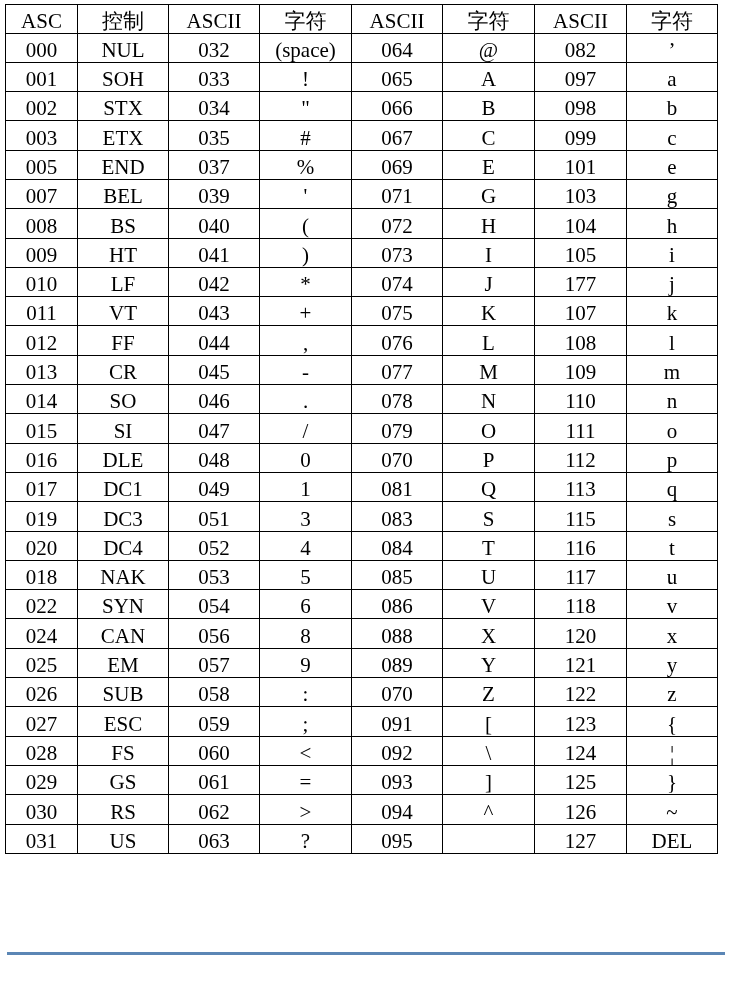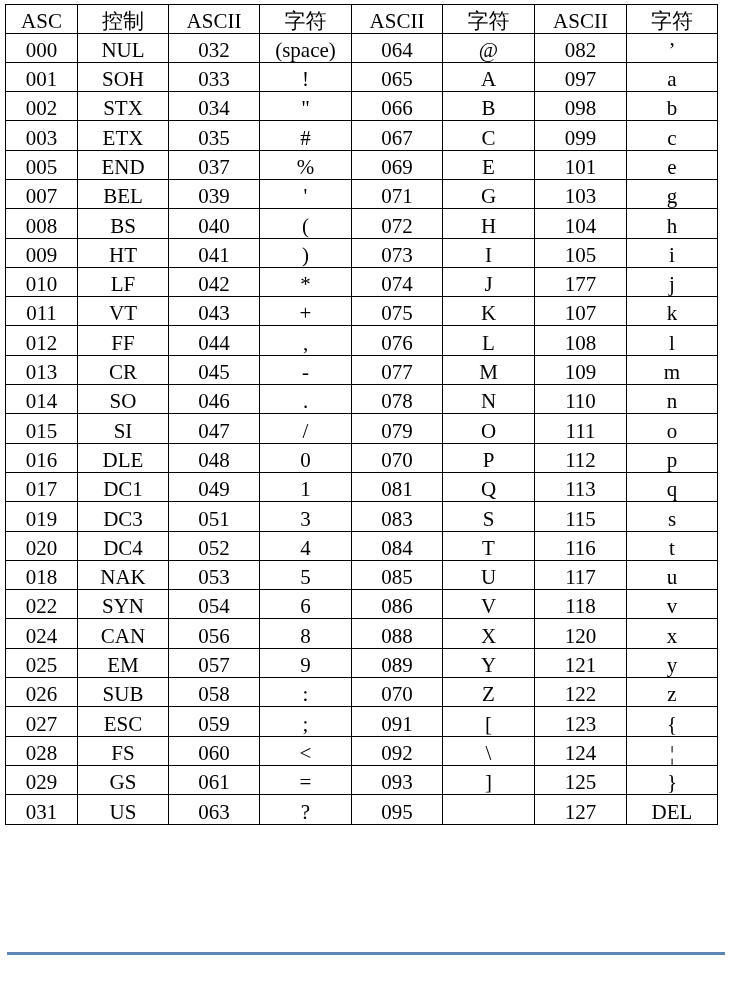--- a/index.html
+++ b/index.html
@@ -312,20 +312,30 @@
         <td>029</td>
         <td>GS</td>
         <td>061</td>
         <td>=</td>
         <td>093</td>
         <td>]</td>
         <td>125</td>
         <td>}</td>
       </tr>
       <tr>
+        <td>030</td>
+        <td>RS</td>
+        <td>062</td>
+        <td>&gt;</td>
+        <td>094</td>
+        <td>^</td>
+        <td>126</td>
+        <td>~</td>
+      </tr>
+      <tr>
         <td>031</td>
         <td>US</td>
         <td>063</td>
         <td>?</td>
         <td>095</td>
         <td></td>
         <td>127</td>
         <td>DEL</td>
       </tr>
     </tbody>

